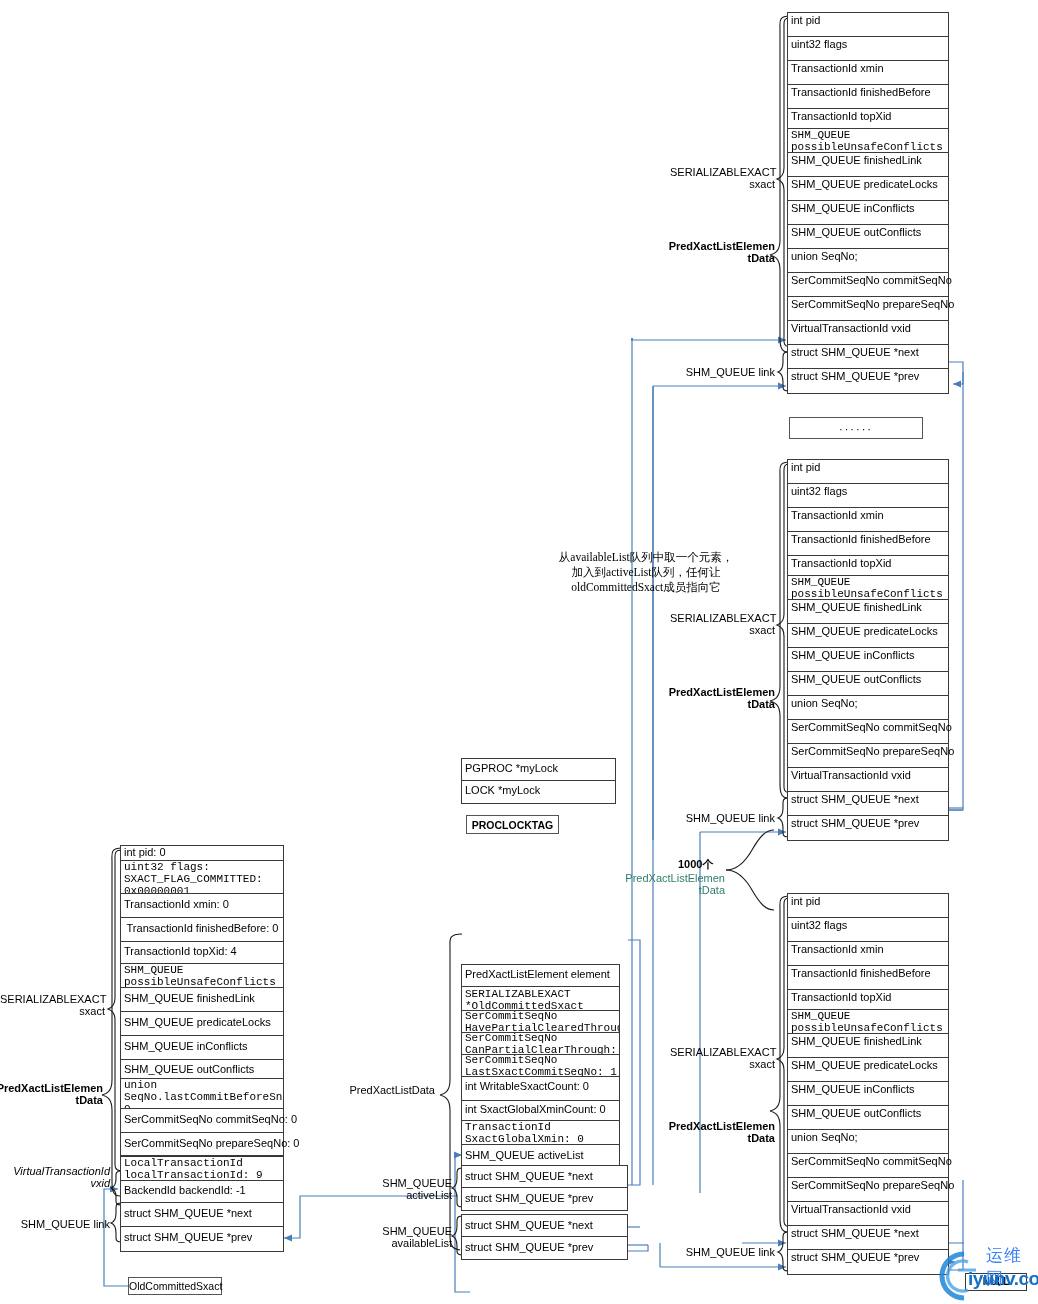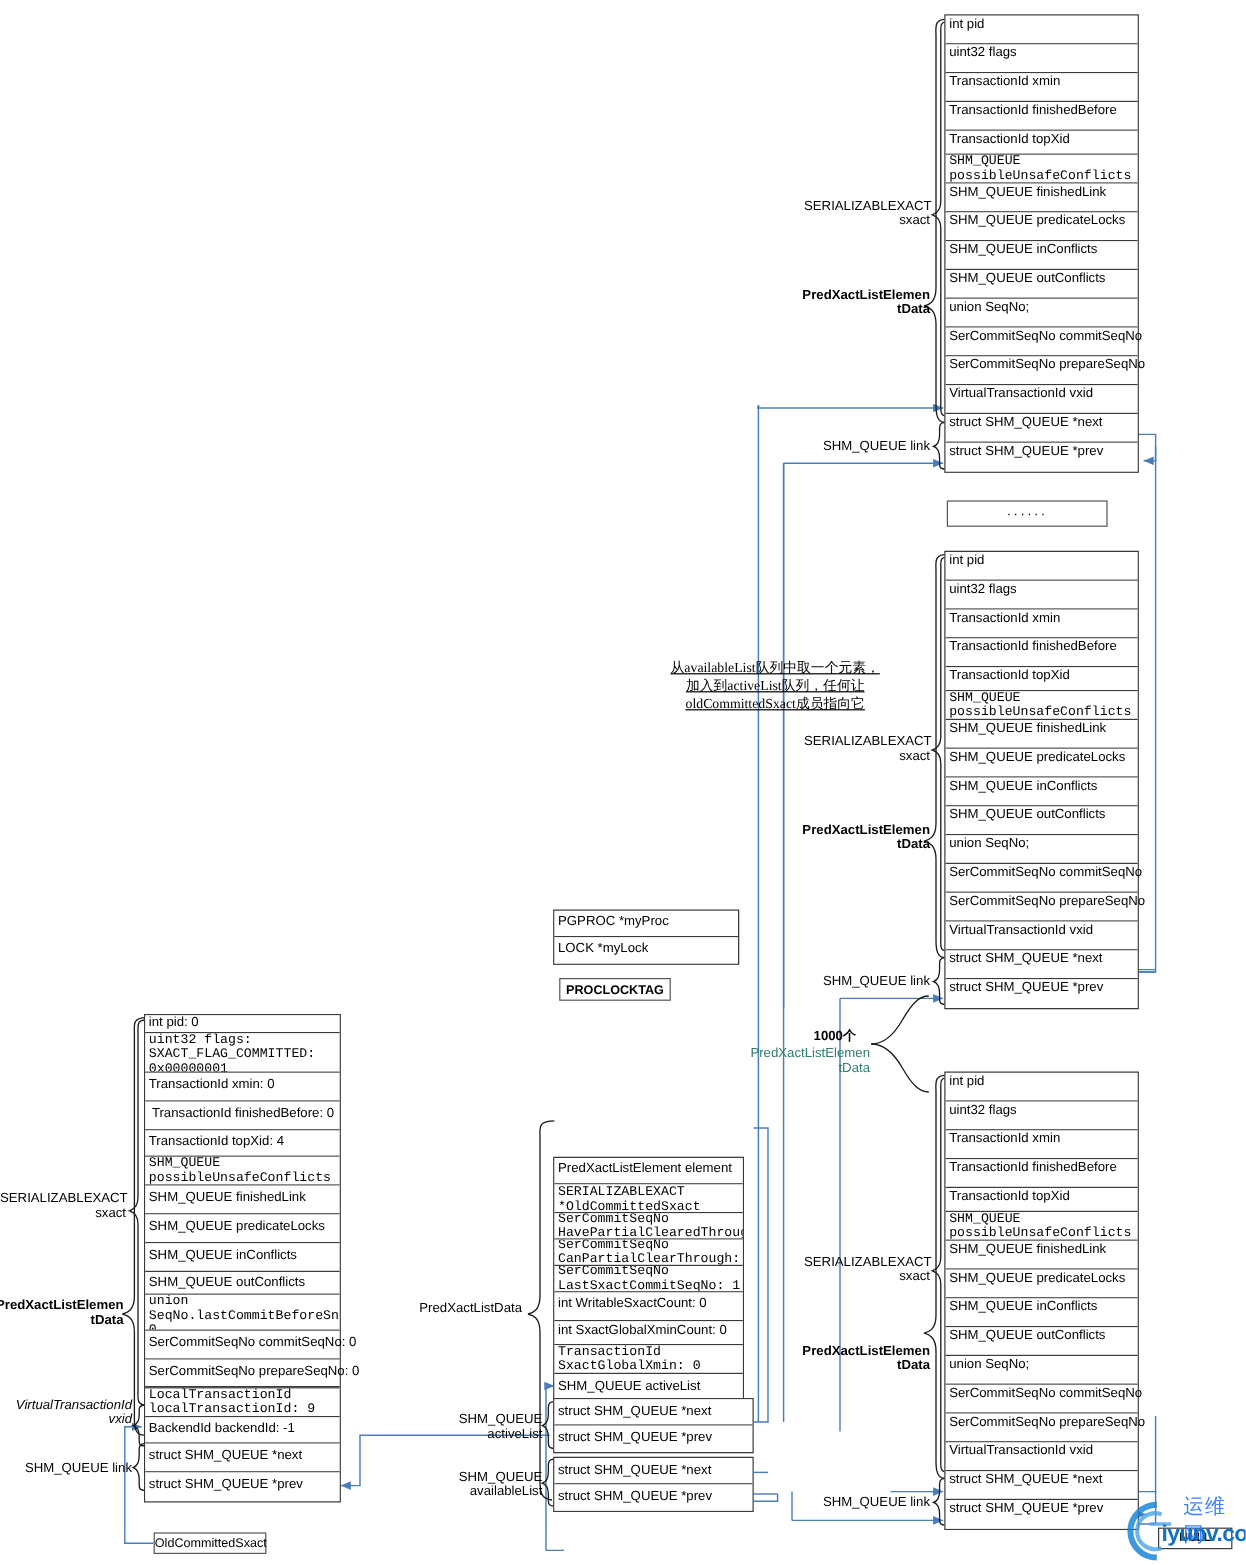--- a/index.html
+++ b/index.html
@@ -210,26 +210,26 @@
     <div class="row" style="height:24px;">struct SHM_QUEUE *prev</div>
   </div>
   <div class="lbl r" style="left:670px;top:1046px;width:105px;">SERIALIZABLEXACT
 sxact</div>
   <div class="lbl r b" style="left:655px;top:1120px;width:120px;">PredXactListElemen
 tData</div>
   <div class="lbl r" style="left:660px;top:1246px;width:115px;">SHM_QUEUE link</div>
 
   <div class="simplebox center" style="left:950px;top:1273px;width:62px;height:18px;font-size:10px;font-weight:bold;padding:2px 0;margin-left:15px;">NULL</div>
 
-  <div class="lbl cn" style="left:536px;top:550px;width:220px;text-align:center;text-decoration:underline;">从availableList队列中取一个元素，
+  <div class="lbl cn" style="left:536px;top:550px;width:220px;text-align:center;">从availableList队列中取一个元素，
 加入到activeList队列，任何让
 oldCommittedSxact成员指向它</div>
 
   <div class="struct" style="left:461px;top:758px;width:155px;">
-    <div class="row" style="height:22px;padding-top:4px;">PGPROC *myProc</div>
+    <div class="row" style="height:22px;padding-top:4px;">PGPROC *myLock</div>
     <div class="row" style="height:22px;padding-top:4px;">LOCK *myLock</div>
   </div>
   <div class="simplebox thick" style="left:466px;top:815px;width:93px;height:19px;font-size:10.5px;padding:3px 0;">PROCLOCKTAG</div>
 
   <div class="struct" style="left:461px;top:964px;width:159px;">
     <div class="row" style="height:22px;padding-top:4px;">PredXactListElement element</div>
     <div class="row two serif clipbox" style="height:24px;padding-top:1px;line-height:12px;">SERIALIZABLEXACT *OldCommittedSxact</div>
     <div class="row two serif clipbox" style="height:22px;padding-top:0px;line-height:11.5px;">SerCommitSeqNo HavePartialClearedThrough: 0</div>
     <div class="row two serif clipbox" style="height:22px;padding-top:0px;line-height:11.5px;">SerCommitSeqNo CanPartialClearThrough: 0</div>
     <div class="row two serif clipbox" style="height:22px;padding-top:0px;line-height:11.5px;">SerCommitSeqNo LastSxactCommitSeqNo: 1</div>

